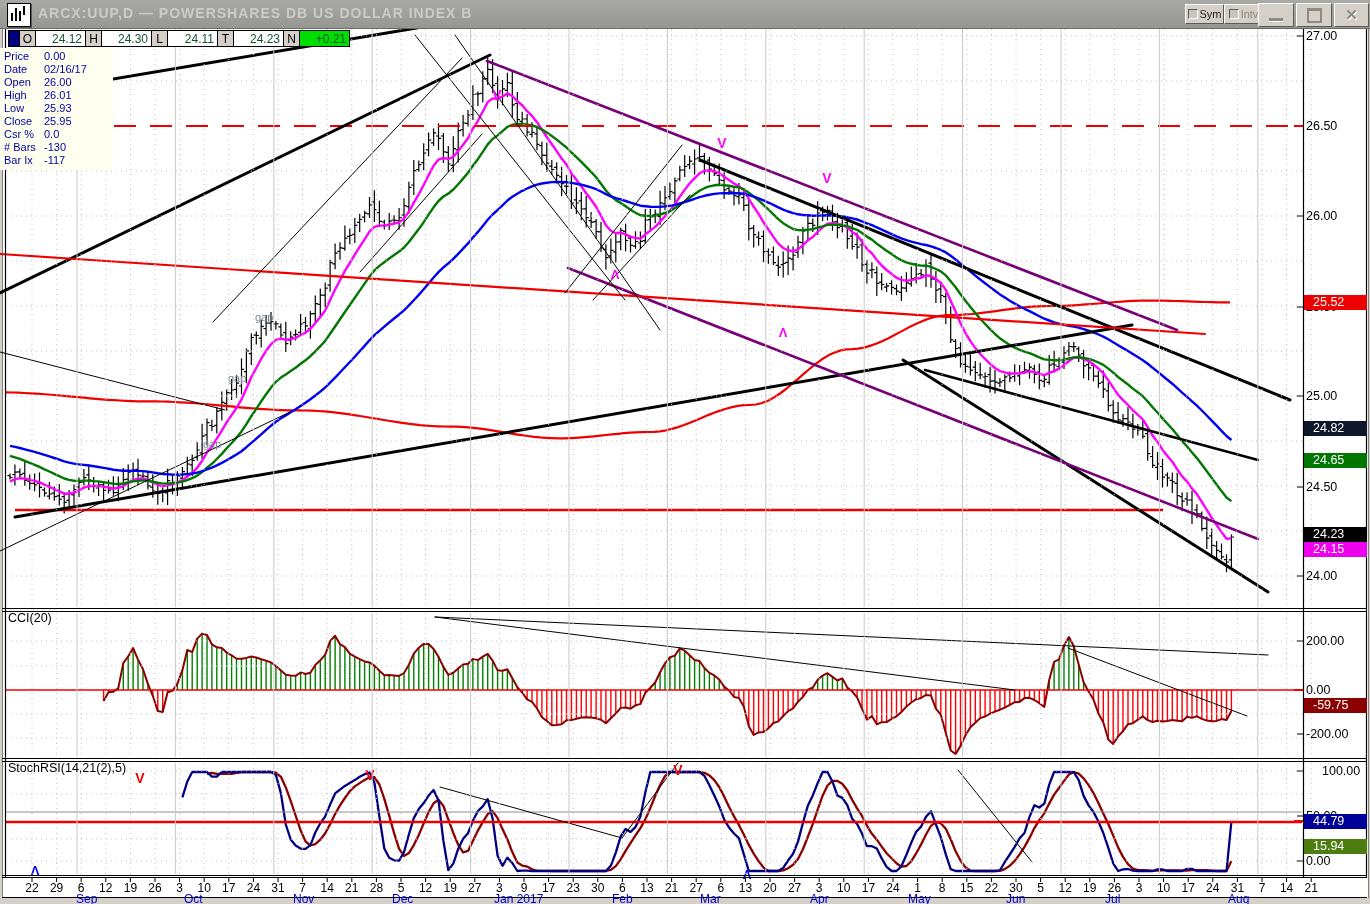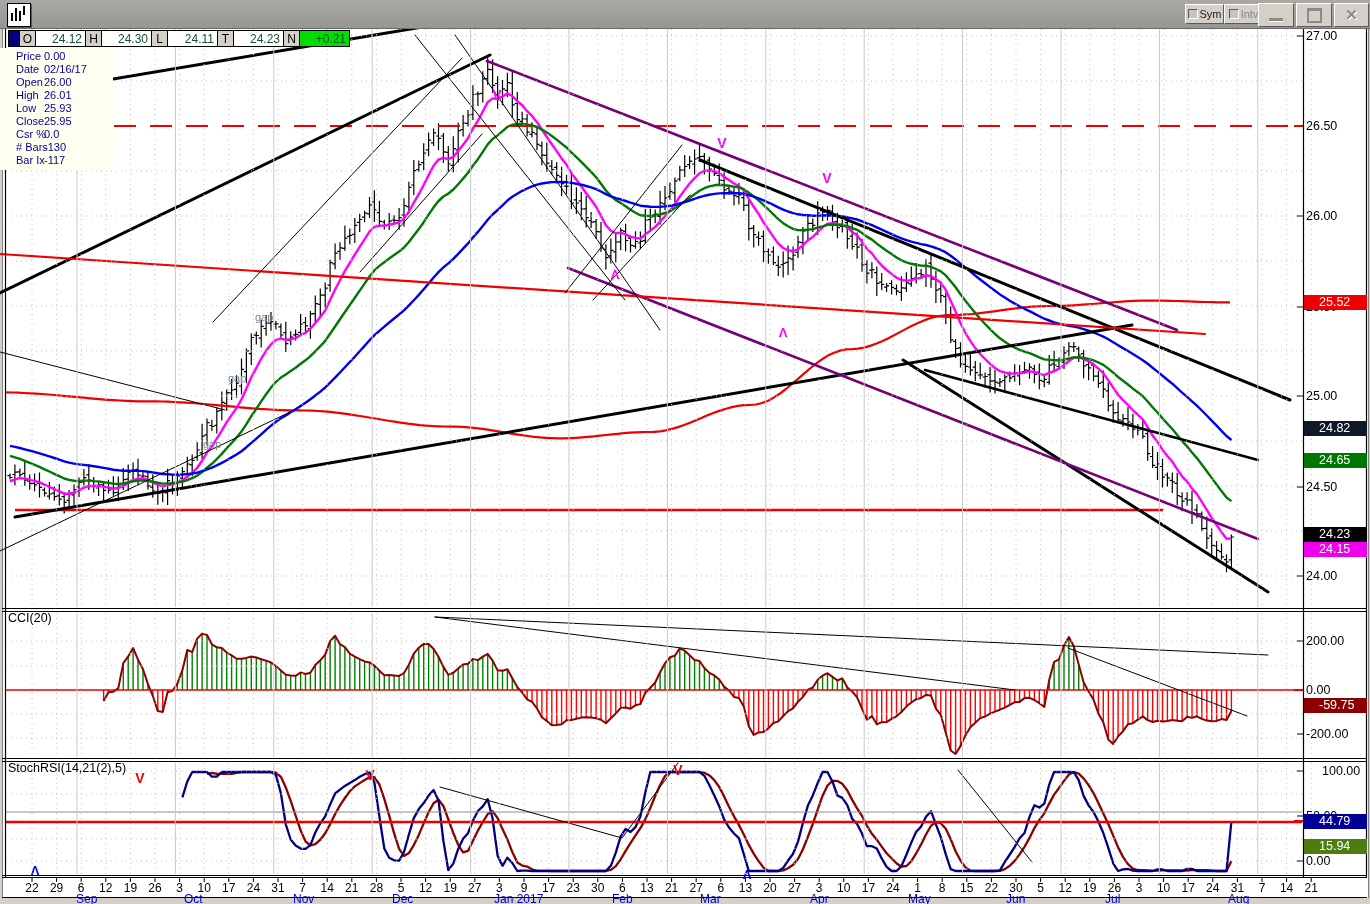--- a/index.html
+++ b/index.html
@@ -31,28 +31,28 @@
   #qstrip .navybox{width:12px;height:17px;background:#000080;border:1px solid #000;box-sizing:border-box;}
   #qstrip .lab{width:16px;height:17px;background:#d4d0c8;border:1px solid #000;border-left:none;
     box-sizing:border-box;text-align:center;line-height:16px;color:#000;}
   #qstrip .val{width:50px;height:17px;background:#fff;border:1px solid #000;border-left:none;
     box-sizing:border-box;text-align:right;line-height:16px;padding-right:3px;color:#14532d;}
   #qstrip .val.green{background:#00dd00;}
   
   #infopanel{position:absolute;left:0px;top:48px;width:113px;background:#fffff0;z-index:4;
     font-size:11px;color:#0000a0;padding:2px 0 3px 4px;box-sizing:border-box;}
   #infopanel .row{height:13px;line-height:13px;white-space:nowrap;}
-  #infopanel .k{display:inline-block;width:28px;margin-left:12px;}
+  #infopanel .k{display:inline-block;width:40px;}
   
   .paneltitle{position:absolute;left:8px;z-index:4;font-size:12.5px;color:#000;}
   
   .ylab{position:absolute;left:1306px;width:60px;height:15px;font-size:12.5px;color:#000;
     line-height:15px;z-index:3;white-space:nowrap;}
   .ybadge{position:absolute;left:1304px;width:63px;height:15px;font-size:12.5px;color:#fff;
-    line-height:15px;padding-left:15px;box-sizing:border-box;z-index:4;white-space:nowrap;}
+    line-height:15px;padding-left:9px;box-sizing:border-box;z-index:4;white-space:nowrap;}
   
   .xdate{position:absolute;top:881px;font-size:12px;color:#000;transform:translateX(-50%);z-index:3;text-align:center;}
   .xmonth{position:absolute;top:892px;font-size:12px;color:#0000cc;z-index:3;white-space:nowrap;}
 </style>
 </head>
 <body>
 
 <div id="app">
 
   <div id="plotbg"></div>
@@ -258,20 +258,21 @@
 
   <div id="titlebar">
     <div id="appicon">
       <svg width="20" height="20" viewBox="0 0 20 20">
         <rect x="3" y="9" width="2" height="8" fill="#000"></rect>
         <rect x="7" y="4" width="2" height="13" fill="#000"></rect>
         <rect x="11" y="7" width="2" height="10" fill="#000"></rect>
         <rect x="15" y="2" width="2" height="9" fill="#000"></rect>
       </svg>
     </div>
+    <span id="wintitle">ARCX:UUP,D — POWERSHARES DB US DOLLAR INDEX B</span>
     <div class="tbtn" style="left:1185px;width:39px;">
       <span class="sq"></span>
       <span>Sym</span>
     </div>
     <div class="tbtn dis" style="left:1224px;width:39px;">
       <span class="sq"></span>
       <span>Intv</span>
     </div>
     <div class="wbtn" style="left:1258px;">
       <div class="min"></div>

